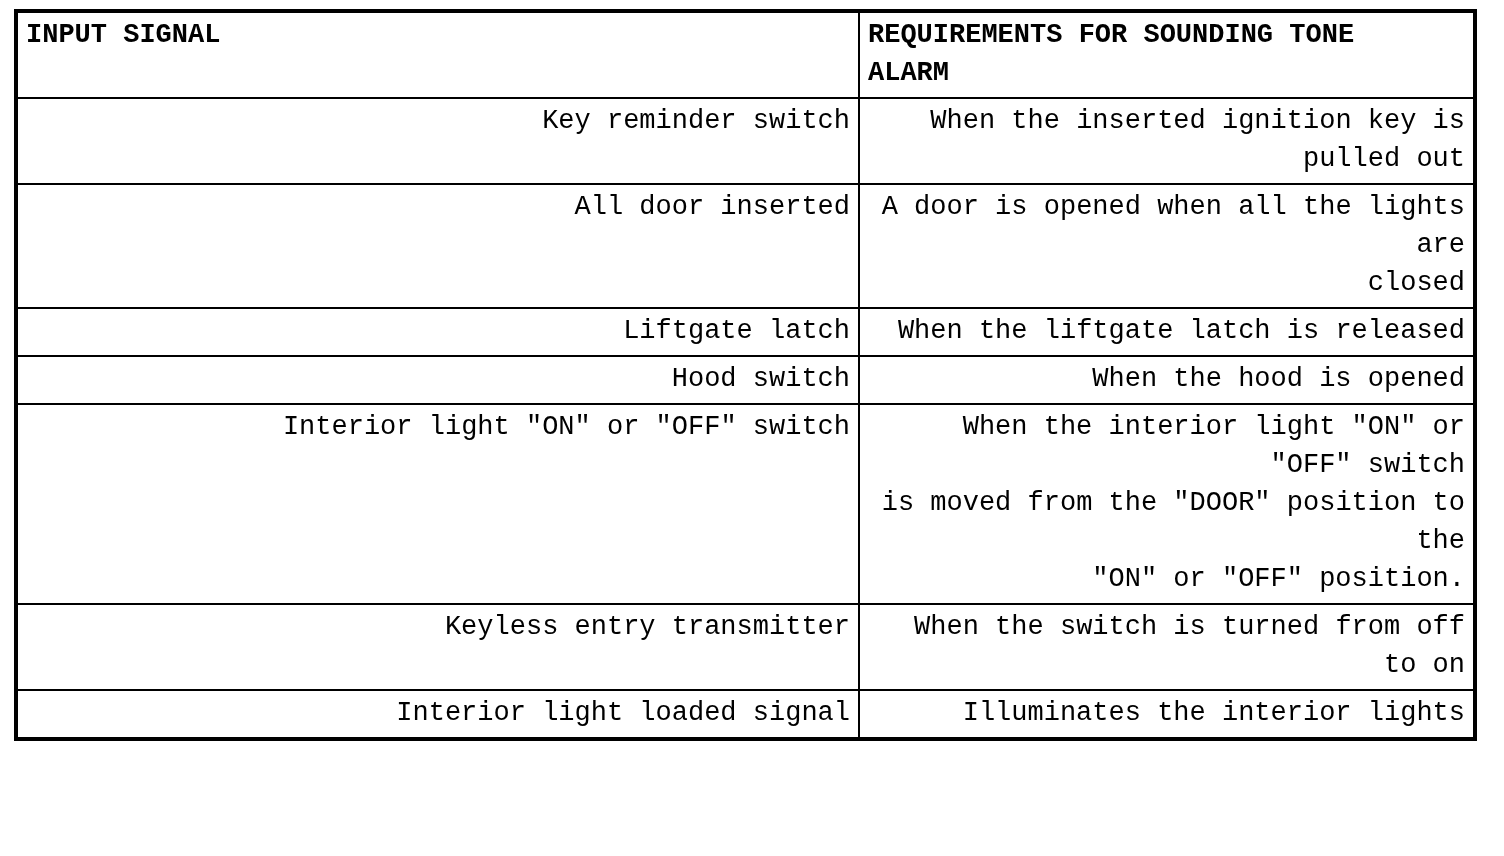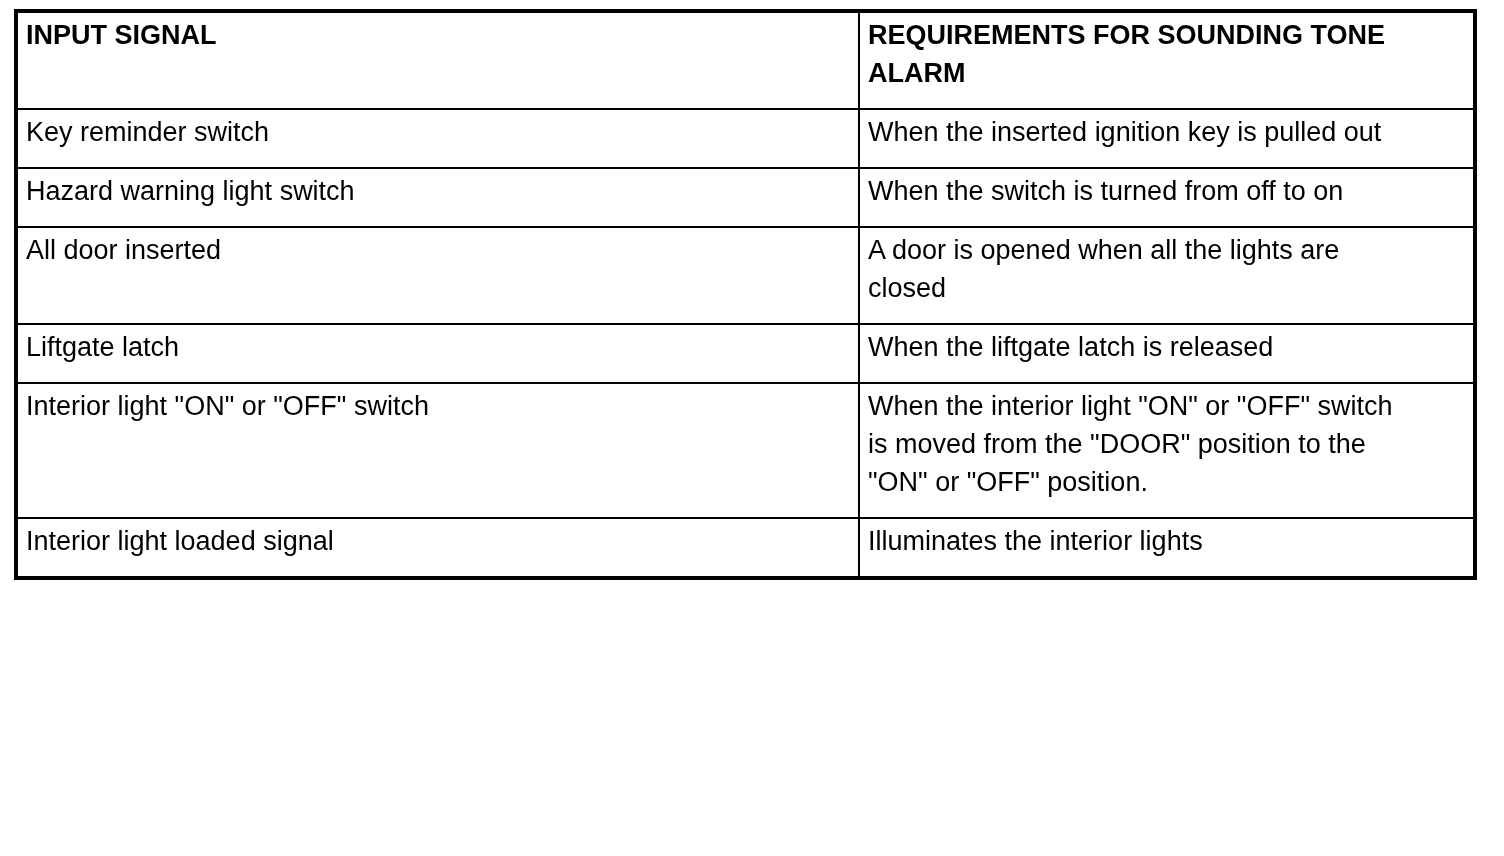--- a/index.html
+++ b/index.html
@@ -21,32 +21,34 @@
     table-layout: fixed;
     width: 1459px;
     background: #ffffff;
     border: 4px solid #000000;
   }
   table.signal-table th,
   table.signal-table td {
     border: 2px solid #000000;
     vertical-align: top;
     text-align: left;
-    padding: 3px 8px 16px 8px;
+    padding: 3px 8px 5px 8px;
     font-size: 27px;
     line-height: 38px;
     white-space: pre-line;
     overflow: hidden;
     word-wrap: break-word;
+    font-family: Liberation Mono, monospace;
   }
   table.signal-table th {
     font-weight: bold;
   }
   table.signal-table td {
     font-weight: normal;
+    text-align: right;
   }
   col.col-input { width: 843px; }
   col.col-req   { width: 616px; }
 </style>
 </head>
 <body>
 
 <div class="page">
   <table class="signal-table">
     <colgroup>
@@ -59,48 +61,52 @@
         <th>REQUIREMENTS FOR SOUNDING TONE
 ALARM</th>
       </tr>
     </thead>
     <tbody>
   <tr>
     <td>Key reminder switch</td>
     <td>When the inserted ignition key is pulled out</td>
   </tr>
 
-  <tr>
-    <td>Hazard warning light switch</td>
-    <td>When the switch is turned from off to on</td>
-  </tr>
 
   <tr>
     <td>All door inserted</td>
     <td>A door is opened when all the lights are
 closed</td>
   </tr>
 
   <tr>
     <td>Liftgate latch</td>
     <td>When the liftgate latch is released</td>
   </tr>
 
 
 
 
+  <tr>
+    <td>Hood switch</td>
+    <td>When the hood is opened</td>
+  </tr>
 
 
   <tr>
     <td>Interior light "ON" or "OFF" switch</td>
     <td>When the interior light "ON" or "OFF" switch
 is moved from the "DOOR" position to the
 "ON" or "OFF" position.</td>
   </tr>
 
+  <tr>
+    <td>Keyless entry transmitter</td>
+    <td>When the switch is turned from off to on</td>
+  </tr>
 
   <tr>
     <td>Interior light loaded signal</td>
     <td>Illuminates the interior lights</td>
   </tr>
 </tbody>
   </table>
 </div>
 
 </body></html>

